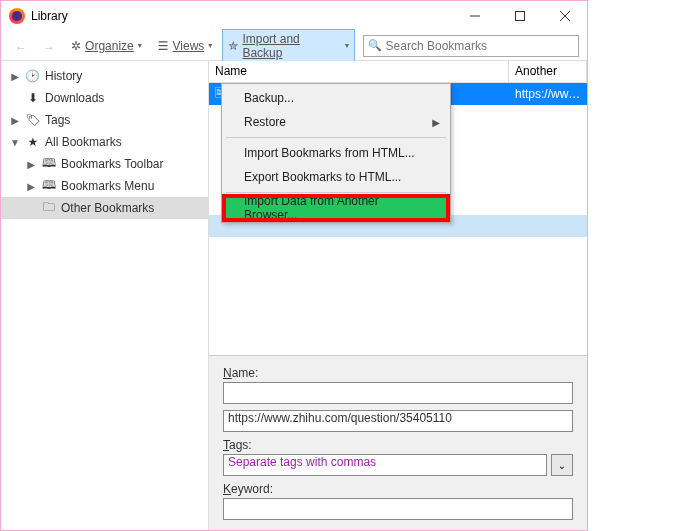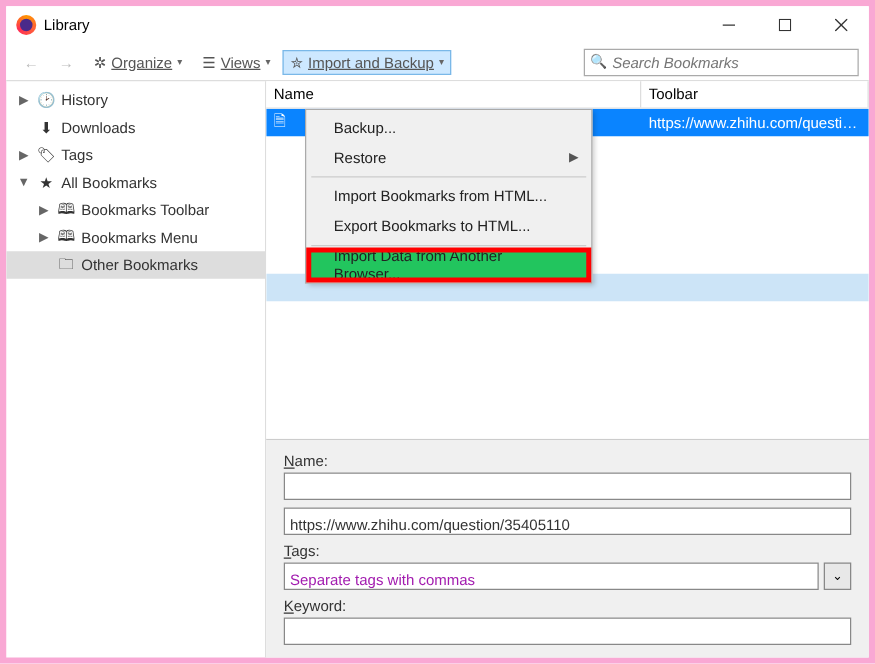--- a/index.html
+++ b/index.html
@@ -1,33 +1,33 @@
 <!DOCTYPE html>
 <html><head>
 <meta charset="utf-8">
 <style>
   * { box-sizing: border-box; margin: 0; padding: 0; font-family: "Segoe UI", Tahoma, sans-serif; font-size: 12px; }
   body { background: #fff; }
-  .window { width: 700px; height: 531px; border: 5px solid #f9a8d4; background: #fff; position: relative; display: flex; flex-direction: column; }
+  .window { width: 588px; height: 531px; border: 1px solid #f9a8d4; background: #fff; position: relative; display: flex; flex-direction: column; }
   .titlebar { height: 30px; display: flex; align-items: center; padding: 0 0 0 8px; background: #fff; }
   .titlebar .app-icon { width: 16px; height: 16px; margin-right: 6px; }
   .titlebar .title { flex: 1; font-size: 12px; }
   .winbtns { display: flex; }
   .winbtn { width: 45px; height: 30px; display: flex; align-items: center; justify-content: center; color: #333; }
   .winbtn svg { stroke: #333; }
   .toolbar { height: 30px; display: flex; align-items: center; padding: 0 8px; gap: 4px; border-bottom: 1px solid #ddd; background: #fff; }
   .tb-btn { display: flex; align-items: center; gap: 4px; padding: 3px 6px; color: #555; }
   .tb-btn.disabled { color: #bbb; }
   .tb-btn.active { background: #cde8ff; border: 1px solid #7ab8e8; padding: 2px 5px; }
   .tb-btn .lbl { text-decoration: underline; text-decoration-color: transparent; }
   .tb-btn .lbl .ul { text-decoration: underline; }
   .caret { font-size: 8px; color: #666; }
   .spacer { flex: 1; }
   .searchbox { width: 220px; height: 22px; border: 1px solid #aaa; display: flex; align-items: center; padding: 0 4px; gap: 4px; color: #888; }
-  .searchbox input { border: none; outline: none; flex: 1; font-style: italic; color: #ec4899; }
+  .searchbox input { border: none; outline: none; flex: 1; color: #ec4899; }
   .body { flex: 1; display: flex; min-height: 0; }
   .sidebar { width: 208px; border-right: 1px solid #ddd; padding: 4px 0; overflow: hidden; }
   .tree-item { display: flex; align-items: center; height: 22px; padding: 0 8px; gap: 4px; color: #333; }
   .tree-item .tw { width: 12px; text-align: center; color: #666; font-size: 10px; }
   .tree-item .ic { width: 16px; height: 16px; display: flex; align-items: center; justify-content: center; }
   .indent1 { padding-left: 24px; }
   .tree-item.sel { background: #ddd; }
   .main { flex: 1; display: flex; flex-direction: column; min-width: 0; position: relative; }
   .cols { display: flex; height: 22px; border-bottom: 1px solid #ddd; background: #fff; }
   .col { padding: 3px 6px; border-right: 1px solid #ddd; }
@@ -36,26 +36,26 @@
   .rows { flex: 1; background: #fff; position: relative; overflow: hidden; }
   .row { display: flex; height: 22px; align-items: center; }
   .row.sel { background: #0a84ff; color: #fff; }
   .row .namecell { width: 300px; padding: 0 6px; display: flex; align-items: center; gap: 4px; overflow: hidden; white-space: nowrap; }
   .row .loccell { flex: 1; padding: 0 6px; overflow: hidden; white-space: nowrap; text-overflow: ellipsis; }
   .row.sel2 { background: #cce4f7; }
   .details { border-top: 1px solid #ccc; padding: 10px 14px; background: #f0f0f0; display: flex; flex-direction: column; gap: 6px; }
   .field { display: flex; flex-direction: column; gap: 2px; }
   .field label { font-size: 12px; color: #333; }
   .field label .ul { text-decoration: underline; }
-  .field .inp { height: 22px; border: 1px solid #888; background: #fff; padding: 0 4px; display: flex; align-items: flex-end; color: #333; }
+  .field .inp { height: 22px; border: 1px solid #888; background: #fff; padding: 0 4px; display: flex; align-items: flex-start; color: #333; }
   .field .inp.placeholder { color: #a21caf; }
   .tag-row { display: flex; gap: 4px; }
   .tag-row .inp { flex: 1; }
   .dd-btn { width: 22px; height: 22px; border: 1px solid #888; background: #e8e8e8; display: flex; align-items: center; justify-content: center; }
-  .menu { position: absolute; top: 0; left: 31px; width: 230px; background: #f0f0f0; border: 1px solid #aaa; box-shadow: 2px 2px 4px rgba(0,0,0,0.2); z-index: 10; padding: 2px; }
+  .menu { position: absolute; top: 0; left: 12px; width: 230px; background: #f0f0f0; border: 1px solid #aaa; box-shadow: 2px 2px 4px rgba(0,0,0,0.2); z-index: 10; padding: 2px; }
   .menu-item { height: 24px; display: flex; align-items: center; padding: 0 20px 0 20px; color: #222; position: relative; }
   .menu-item .arr { position: absolute; right: 8px; font-size: 10px; color: #555; }
   .menu-sep { height: 1px; background: #ccc; margin: 3px 2px; }
   .menu-item.hl { outline: 4px solid #ff0000; outline-offset: -2px; background: #22c55e; }
   .glyph { font-family: "Segoe UI Symbol", sans-serif; }
   .ff-ring { width:16px; height:16px; border-radius:50%; background: conic-gradient(#ff9500, #ff5e3a, #ff2d55, #ff9500); position:relative; }
   .ff-ring::after { content:""; position:absolute; inset:3px; border-radius:50%; background:#4a2a8a; }
 </style>
 </head>
 <body>
@@ -150,21 +150,21 @@
       <div class="tree-item indent1 sel">
           <span class="tw"></span>
           <span class="ic glyph">🗀</span>
           <span>Other Bookmarks</span>
         </div>
     </div>
 
     <div class="main">
       <div class="cols">
         <div class="col name">Name</div>
-        <div class="col loc">Toolbar</div>
+        <div class="col loc">Another</div>
       </div>
       <div class="rows">
         <div class="row sel">
           <div class="namecell">
               <span class="glyph" style="color:#fff;">🗎</span>
               <span></span>
             </div>
           <div class="loccell">https://www.zhihu.com/question/35...</div>
         </div>
         <div class="row sel2" style="height:22px; position:absolute; top:132px; left:0; right:0;"></div>

